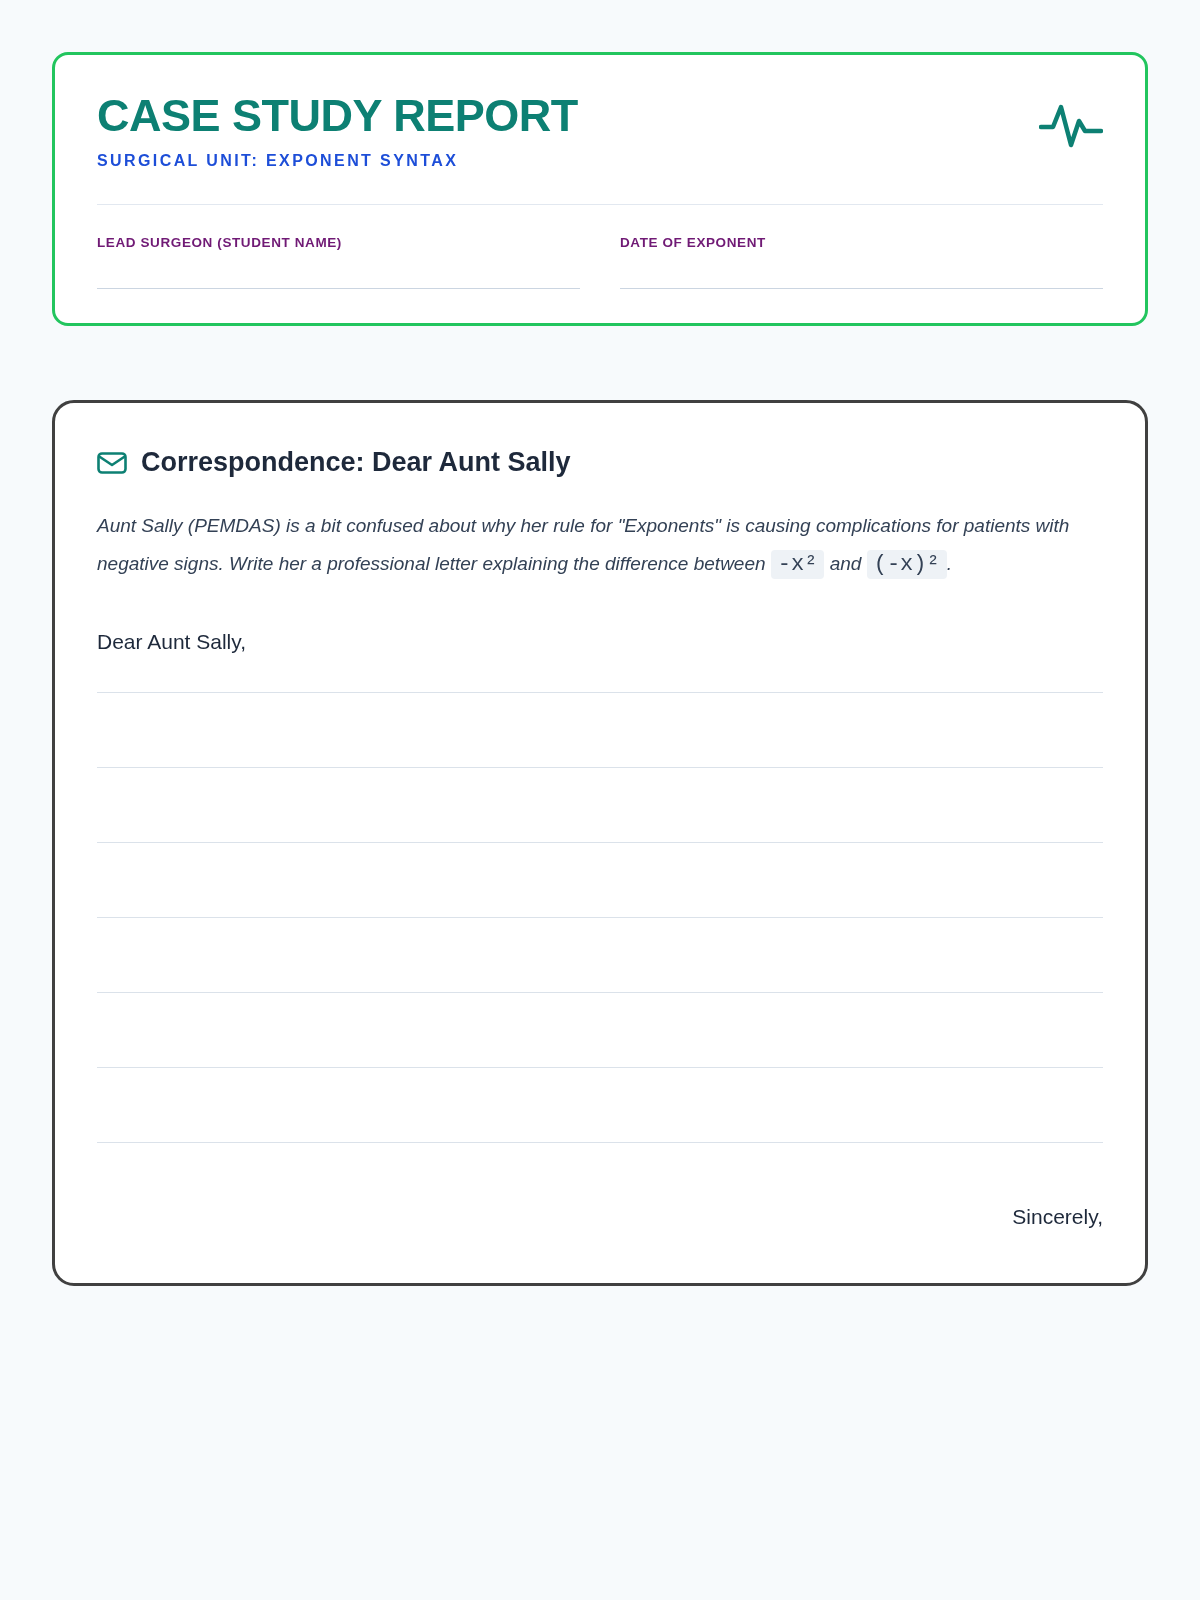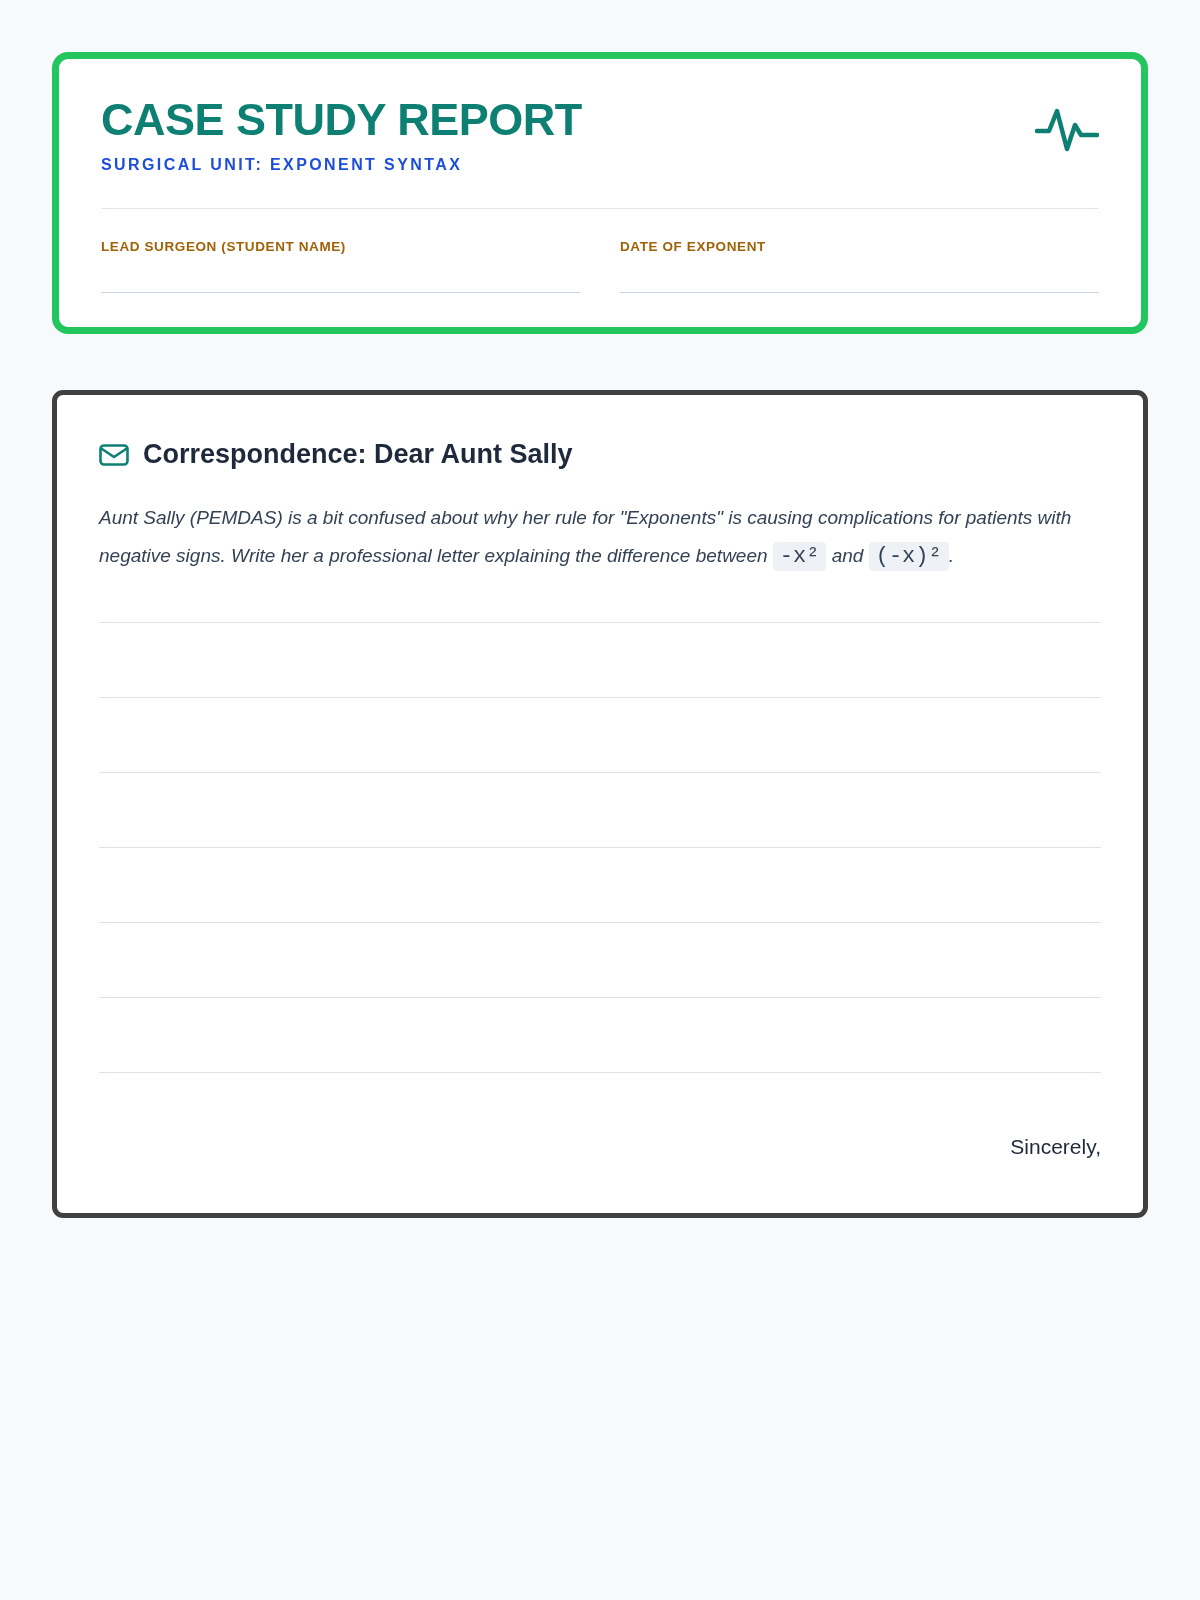--- a/index.html
+++ b/index.html
@@ -12,21 +12,21 @@
   }
   .page {
     width: 1200px;
     min-height: 1600px;
     background: #f7fafc;
     padding: 52px 52px 0 52px;
   }
 
   
   .header-card {
-    border: 7px solid #22c55e;
+    border: 3px solid #22c55e;
     border-radius: 16px;
     background: #ffffff;
     padding: 38px 42px 34px 42px;
     position: relative;
   }
   .header-top {
     display: flex;
     align-items: flex-start;
     justify-content: space-between;
   }
@@ -59,36 +59,36 @@
   }
   .fields-row {
     display: flex;
     gap: 40px;
     margin-top: 30px;
   }
   .field { flex: 1; }
   .field-label {
     font-size: 13.5px;
     font-weight: bold;
-    color: #a16207;
+    color: #701a75;
     letter-spacing: 0.6px;
     margin-bottom: 38px;
   }
   .field-line {
     height: 1px;
     background: #cbd5e1;
     width: 100%;
   }
 
   
   .letter-card {
-    margin-top: 56px;
+    margin-top: 74px;
     background: #ffffff;
-    border: 5px solid #404040;
-    border-radius: 11px;
+    border: 3px solid #404040;
+    border-radius: 22px;
     padding: 44px 42px 48px 42px;
   }
   .letter-head {
     display: flex;
     align-items: center;
     gap: 14px;
     margin-bottom: 30px;
   }
   .mail-icon { width: 30px; height: 24px; flex: 0 0 auto; }
   .letter-title {
@@ -172,20 +172,21 @@
           <path d="M3 6 L15 14 L27 6" stroke="#0d8073" stroke-width="2.6" stroke-linecap="round" stroke-linejoin="round"></path>
         </svg>
       </span>
       <h2 class="letter-title">Correspondence: Dear Aunt Sally</h2>
     </div>
 
     <p class="prompt">
       <span>Aunt Sally (PEMDAS) is a bit confused about why her rule for "Exponents" is causing complications for patients with negative signs. Write her a professional letter explaining the difference between </span><code class="inline">-x²</code><span> and </span><code class="inline">(-x)²</code><span>.</span>
     </p>
 
+    <p class="salutation">Dear Aunt Sally,</p>
 
     <div class="writing-lines">
       <div class="write-line"></div>
       <div class="write-line"></div>
       <div class="write-line"></div>
       <div class="write-line"></div>
       <div class="write-line"></div>
       <div class="write-line"></div>
       <div class="write-line"></div>
     </div>

